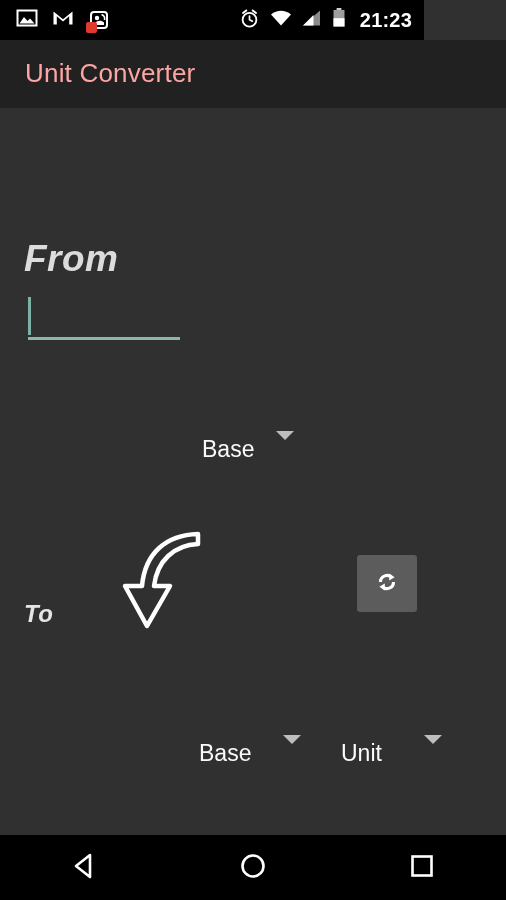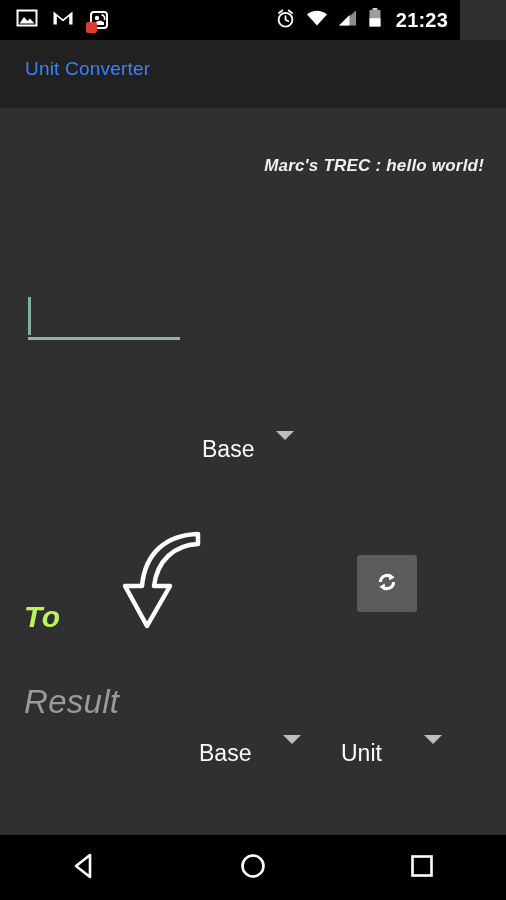--- a/index.html
+++ b/index.html
@@ -6,41 +6,41 @@
   html, body {
     width:506px; height:900px;
     background:#000;
     font-family:"Liberation Sans", sans-serif;
     overflow:hidden;
   }
   .phone { position:relative; width:506px; height:900px; background:#303030; }
 
   
   .statusbar{
-    position:absolute; top:0; left:0; width:460px; height:40px;
+    position:absolute; top:0; left:0; width:424px; height:40px;
     background:#000; display:flex; align-items:center;
   }
   .sb-left{ display:flex; align-items:center; gap:14px; padding-left:16px; }
   .sb-right{ margin-left:auto; display:flex; align-items:center; gap:10px; padding-right:12px; }
   .sb-time{ color:#fff; font-size:20px; font-weight:bold; letter-spacing:0.2px; margin-left:4px;}
   .sb-icon{ display:block; }
   .badge-wrap{ position:relative; display:inline-block; line-height:0; }
   .badge-dot{
     position:absolute; left:-2px; bottom:-2px; width:11px; height:11px;
     background:#e03a2f; border-radius:2px;
   }
 
   
   .actionbar{
     position:absolute; top:40px; left:0; width:506px; height:68px;
     background:#212121;
   }
   .app-title{
     position:absolute; left:25px; top:58px;
-    color:#3b82f6; font-size:19px; font-weight:normal; letter-spacing:0.2px;
+    color:#fca5a5; font-size:26px; font-weight:normal; letter-spacing:0.2px;
   }
   .ab-shadow{
     position:absolute; top:108px; left:0; width:506px; height:7px;
     background:linear-gradient(to bottom, rgba(0,0,0,0.32), rgba(0,0,0,0));
   }
 
   
   .content{ position:absolute; top:108px; left:0; width:506px; height:727px; background:#303030; }
 
   .greeting{
@@ -96,21 +96,21 @@
 
   
   .swap-btn{
     position:absolute; left:357px; top:447px; width:60px; height:57px;
     background:#5c5c5c; border-radius:3px;
     display:flex; align-items:center; justify-content:center;
   }
 
   .lbl-to{
     position:absolute; left:24px; top:492px;
-    color:#bef264; font-size:30px; font-weight:bold; font-style:italic;
+    color:#e5e5e5; font-size:24px; font-weight:bold; font-style:italic;
     letter-spacing:0.5px;
   }
 
   .lbl-result{
     position:absolute; left:24px; top:575px;
     color:#9a9a9a; font-size:33px; font-style:italic; letter-spacing:0.3px;
   }
 
   .convert-btn{
     position:absolute; left:362px; top:573px; width:117px; height:51px;
@@ -195,22 +195,22 @@
       <span class="sb-time">21:23</span>
     </div>
   </div>
 
   <div class="actionbar"></div>
   <div class="app-title">Unit Converter</div>
   <div class="ab-shadow"></div>
 
   <div class="content">
 
-    <div class="greeting">Marc's TREC : hello world!</div>
-
+
+    <div class="lbl-from">From</div>
 
     <div class="from-input">
       <span class="value"></span>
       <span class="caret"></span>
       <span class="underline"></span>
     </div>
 
     <div class="dd" id="dd-from-base">
       <span class="dd-text">Base</span>
       <span class="dd-arrow"><span class="caret-tri"></span></span>
@@ -239,21 +239,20 @@
     <div class="dd" id="dd-to-base">
       <span class="dd-text">Base</span>
       <span class="dd-arrow"><span class="caret-tri"></span></span>
     </div>
 
     <div class="dd" id="dd-to-unit">
       <span class="dd-text">Unit</span>
       <span class="dd-arrow"><span class="caret-tri"></span></span>
     </div>
 
-    <div class="lbl-result">Result</div>
 
 
   </div>
 
   <div class="navbar">
     <div class="nav-btn">
       <span>
         <svg width="34" height="34" viewBox="0 0 34 34">
           <path d="M23 6 L9 17 L23 28 Z" fill="none" stroke="#fff" stroke-width="2.6" stroke-linejoin="round"></path>
         </svg>

